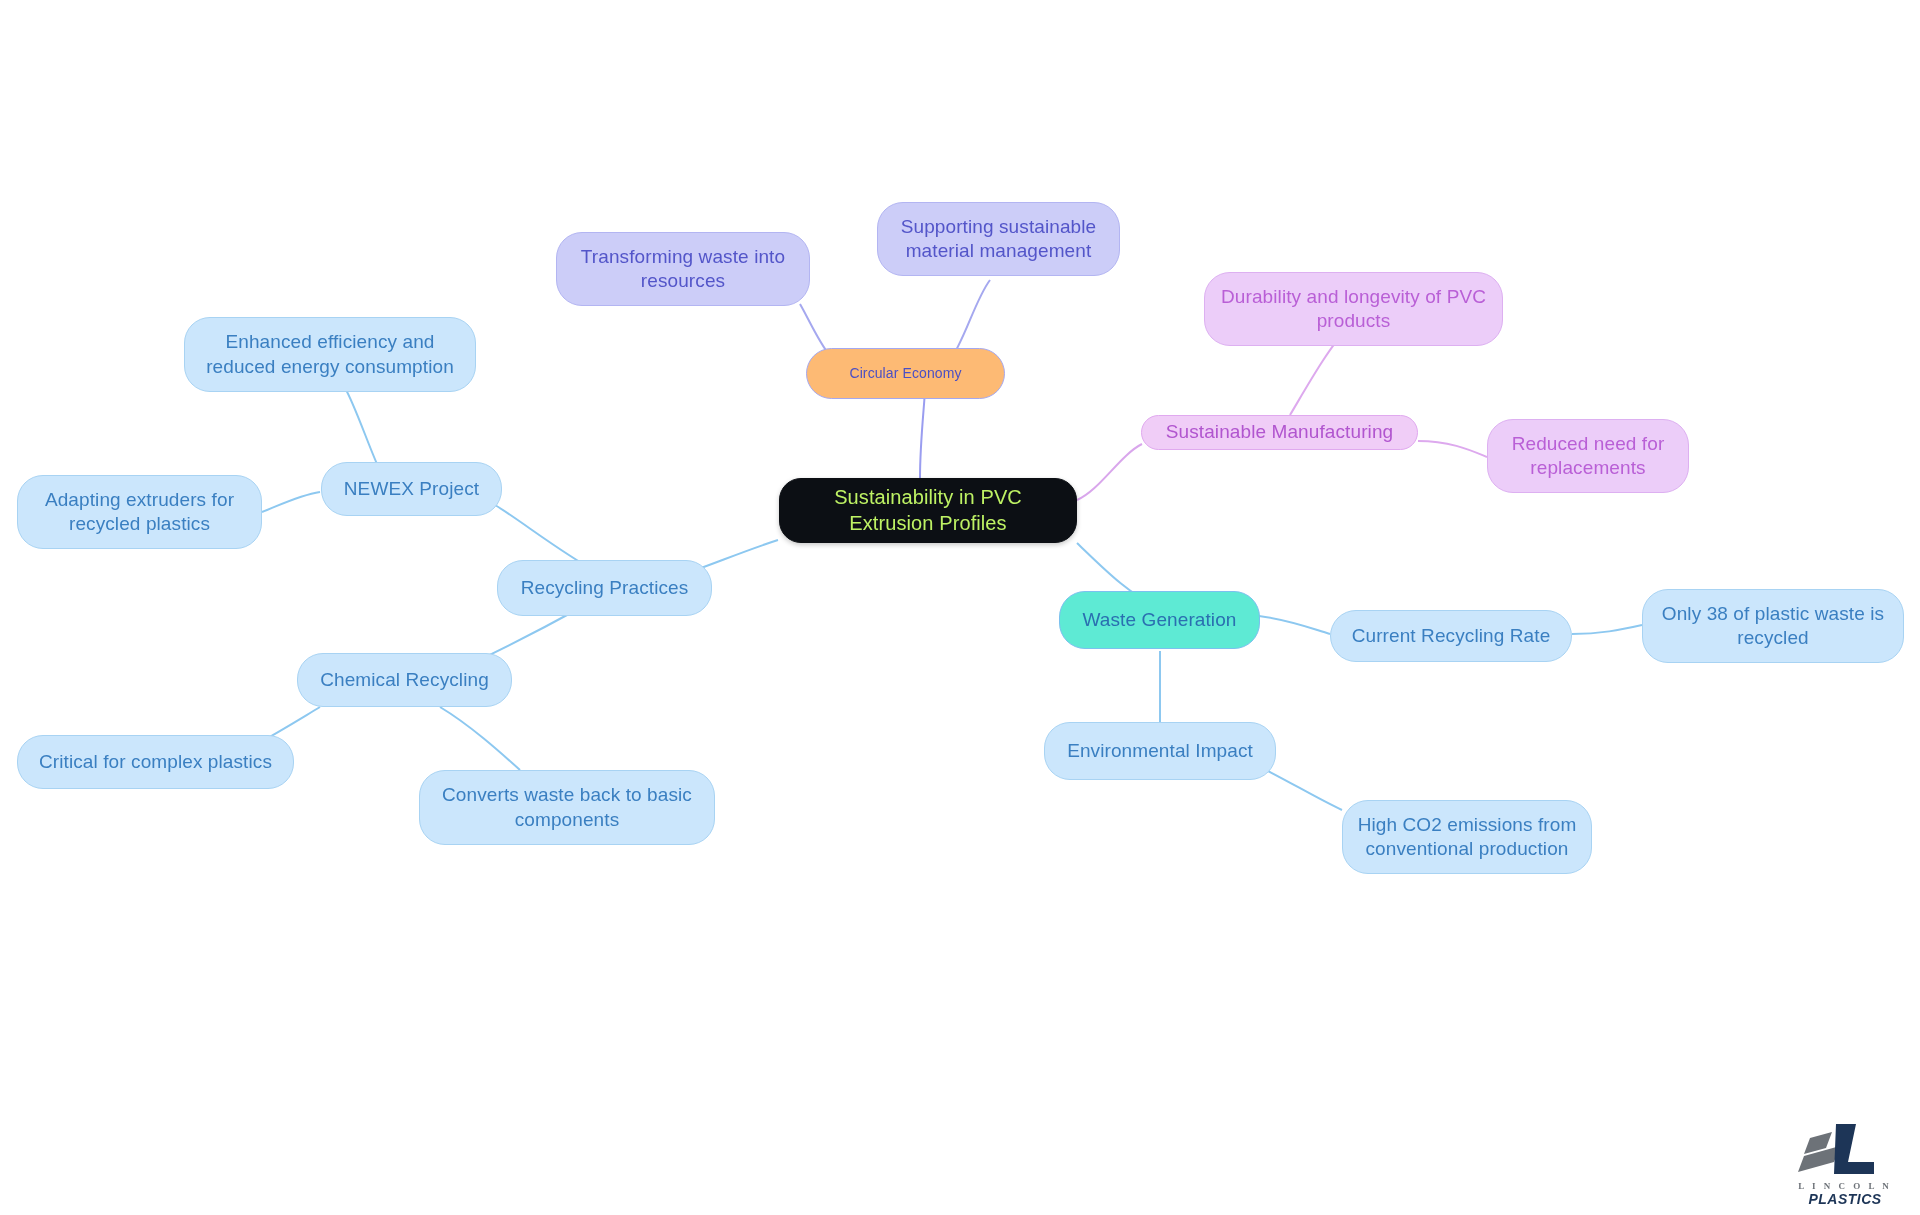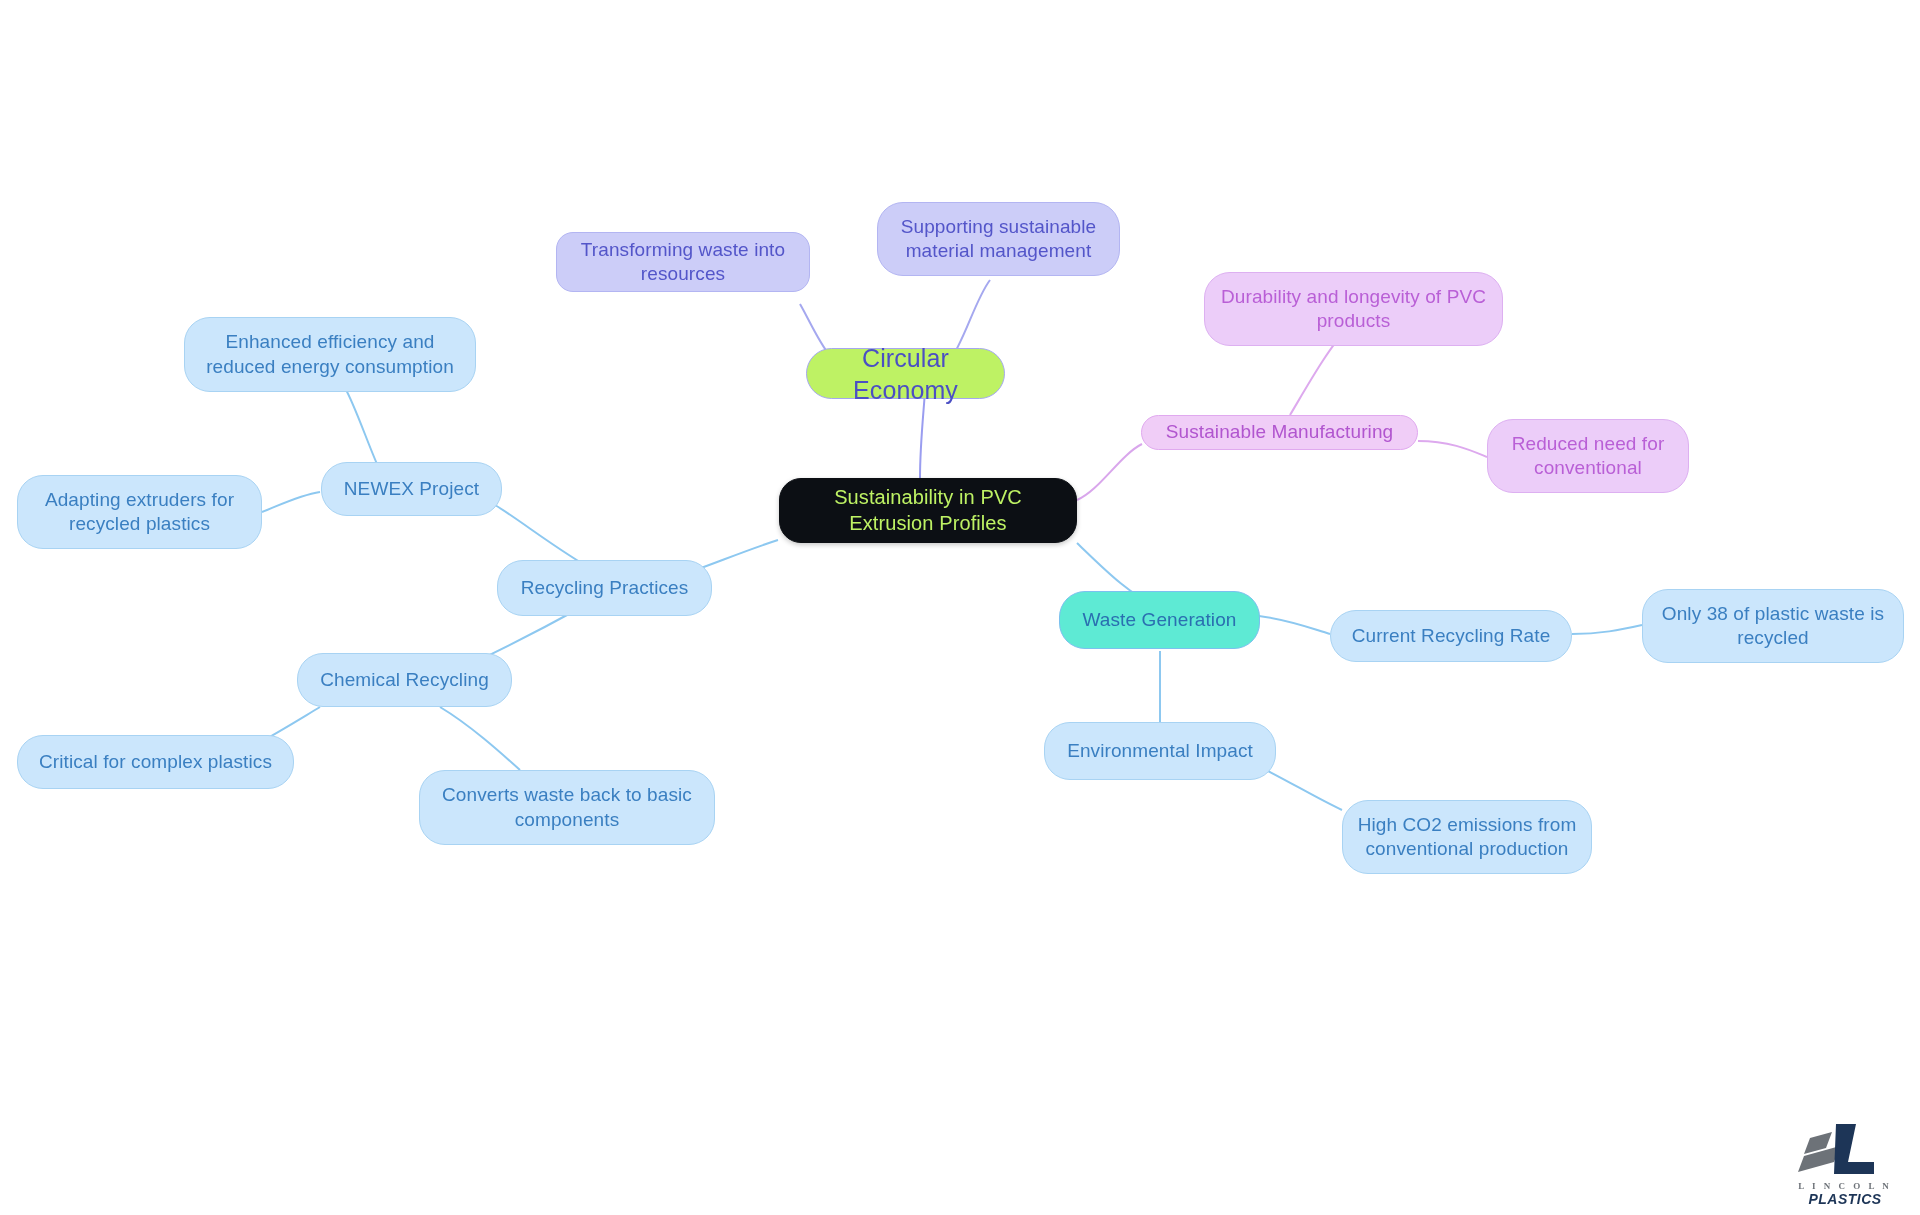--- a/index.html
+++ b/index.html
@@ -53,24 +53,24 @@
     color: #2a6fb0;
     font-size: 19px;
   }
   .node-blue-soft {
     background: #cbe6fc;
     border-color: #a8d3f3;
     color: #3a7fc1;
     font-size: 19px;
   }
   .node-periwinkle {
-    background: #bef264;
+    background: #fdba74;
     border-color: #a5a8ef;
     color: #4b4fc4;
-    font-size: 25px;
+    font-size: 14px;
   }
   .node-violet {
     background: #cccdf8;
     border-color: #b3b5f2;
     color: #5355c9;
     font-size: 19px;
   }
   .node-pink {
     background: #f0cdf7;
     border-color: #e0a9ef;
@@ -145,29 +145,29 @@
 
     <path d="M 320 707 C 290 725, 250 750, 222 762" stroke="#8dc8f0" stroke-width="2" fill="none"></path>
 
     <path d="M 440 707 C 470 725, 500 752, 520 770" stroke="#8dc8f0" stroke-width="2" fill="none"></path>
   </svg>
 
   <div class="node node-root" style="left:779px; top:478px; width:298px; height:65px;">Sustainability in PVC Extrusion Profiles</div>
 
   <div class="node node-periwinkle" style="left:806px; top:348px; width:199px; height:51px;">Circular Economy</div>
 
-  <div class="node node-violet" style="left:556px; top:232px; width:254px; height:60px;border-radius:17px;">Transforming waste into resources</div>
+  <div class="node node-violet" style="left:556px; top:232px; width:254px; height:74px;">Transforming waste into resources</div>
 
   <div class="node node-violet" style="left:877px; top:202px; width:243px; height:74px;">Supporting sustainable material management</div>
 
   <div class="node node-pink" style="left:1141px; top:415px; width:277px; height:35px;">Sustainable Manufacturing</div>
 
   <div class="node node-pink-soft" style="left:1204px; top:272px; width:299px; height:74px;">Durability and longevity of PVC products</div>
 
-  <div class="node node-pink-soft" style="left:1487px; top:419px; width:202px; height:74px;">Reduced need for conventional</div>
+  <div class="node node-pink-soft" style="left:1487px; top:419px; width:202px; height:74px;">Reduced need for replacements</div>
 
   <div class="node node-blue" style="left:1059px; top:591px; width:201px; height:58px;">Waste Generation</div>
 
   <div class="node node-blue-soft" style="left:1330px; top:610px; width:242px; height:52px;">Current Recycling Rate</div>
 
   <div class="node node-blue-soft" style="left:1642px; top:589px; width:262px; height:74px;">Only 38 of plastic waste is recycled</div>
 
   <div class="node node-blue-soft" style="left:1044px; top:722px; width:232px; height:58px;">Environmental Impact</div>
 
   <div class="node node-blue-soft" style="left:1342px; top:800px; width:250px; height:74px;">High CO2 emissions from conventional production</div>

